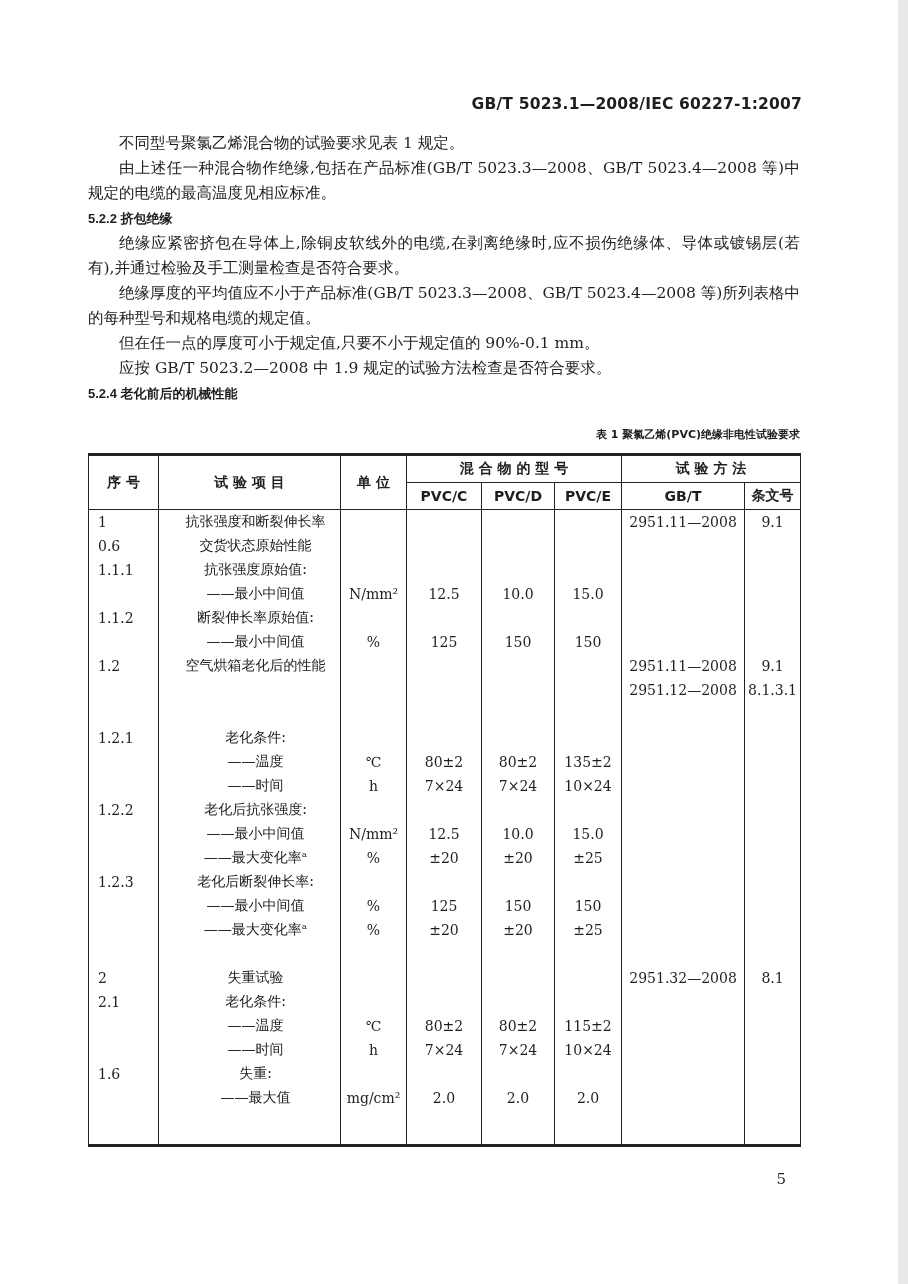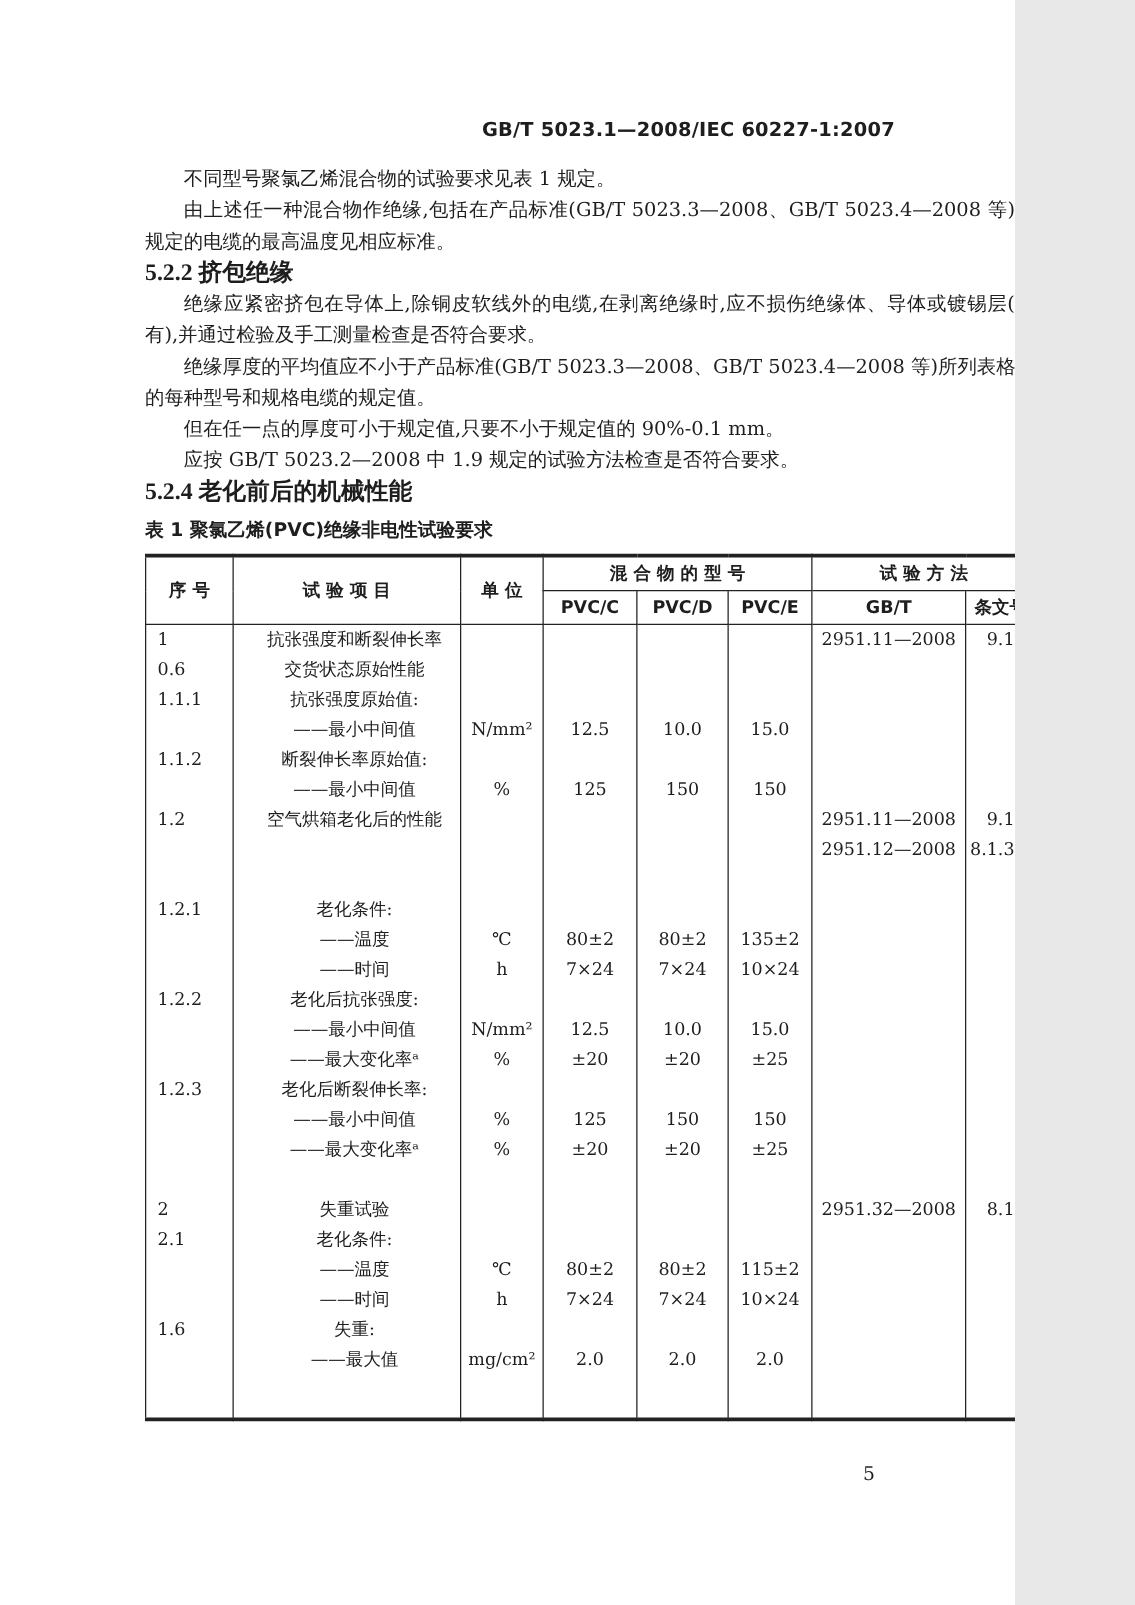--- a/index.html
+++ b/index.html
@@ -1,57 +1,57 @@
 <!DOCTYPE html>
 <html><head>
 <meta charset="utf-8">
 <style>
   html,body{margin:0;padding:0;background:#e8e8e8;}
   .page{
     position:relative;
-    width:812px;height:1284px;
+    width:898px;height:1284px;
     background:#ffffff;
     color:#1e1e1e;
     font-family:"DejaVu Serif","Liberation Serif",serif;
     overflow:hidden;
   }
   .running-header{
     position:absolute;
     top:95px;right:96px;
     font-family:"DejaVu Sans","Liberation Sans",sans-serif;
     font-weight:bold;
     font-size:15.5px;
     letter-spacing:0.2px;
   }
   .content{
     position:absolute;
-    left:116px;top:131px;
+    left:88px;top:131px;
     width:712px;
   }
   .para{
     font-size:15.5px;
     line-height:25px;
     text-indent:2em;
     text-align:justify;
     margin:0;
   }
   .clause-heading{
-    font-size:19px;
+    font-size:13px;
     line-height:25px;
     font-weight:bold;
-    font-family:Liberation Serif, serif;
+    font-family:Liberation Sans, sans-serif;
     margin:0;
   }
   .table-title{
-    text-align:left;
+    text-align:right;
     font-weight:bold;
     font-family:"DejaVu Sans","Liberation Sans",sans-serif;
-    font-size:15px;
+    font-size:11px;
     line-height:25px;
-    margin:6px 0 6px 0;
+    margin:16px 0 6px 0;
   }
   table.req-table{
     width:712px;
     border-collapse:collapse;
     table-layout:fixed;
     border-top:3px solid #222;
     border-bottom:3px solid #222;
     border-left:1px solid #222;
     border-right:1px solid #222;
     font-size:14px;

